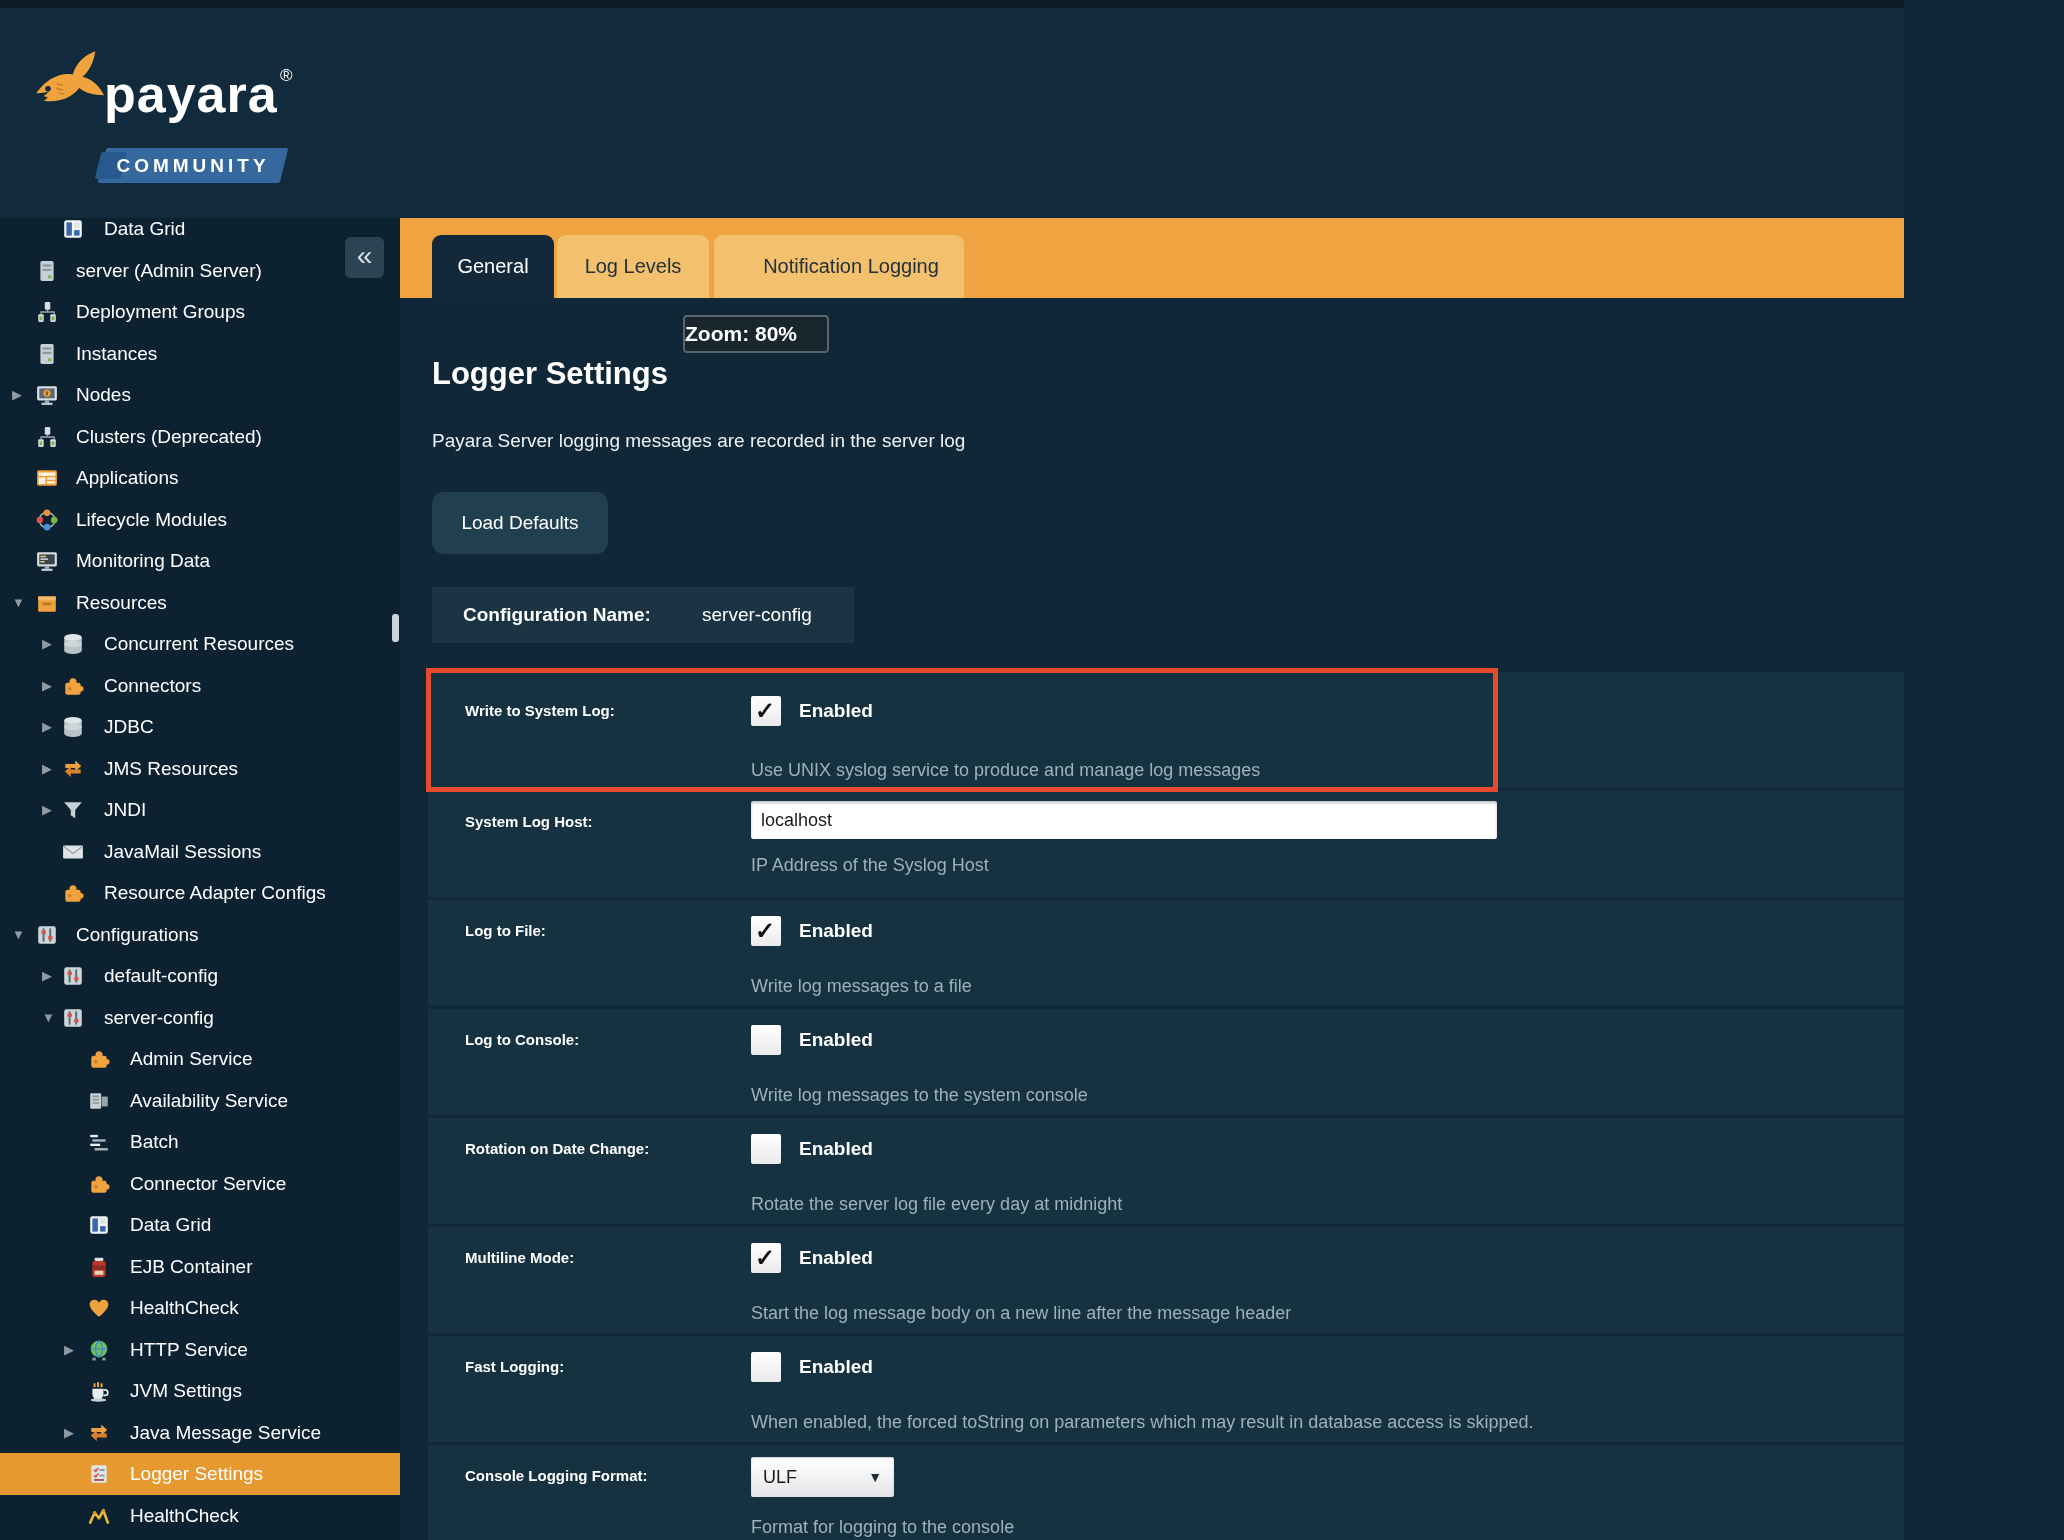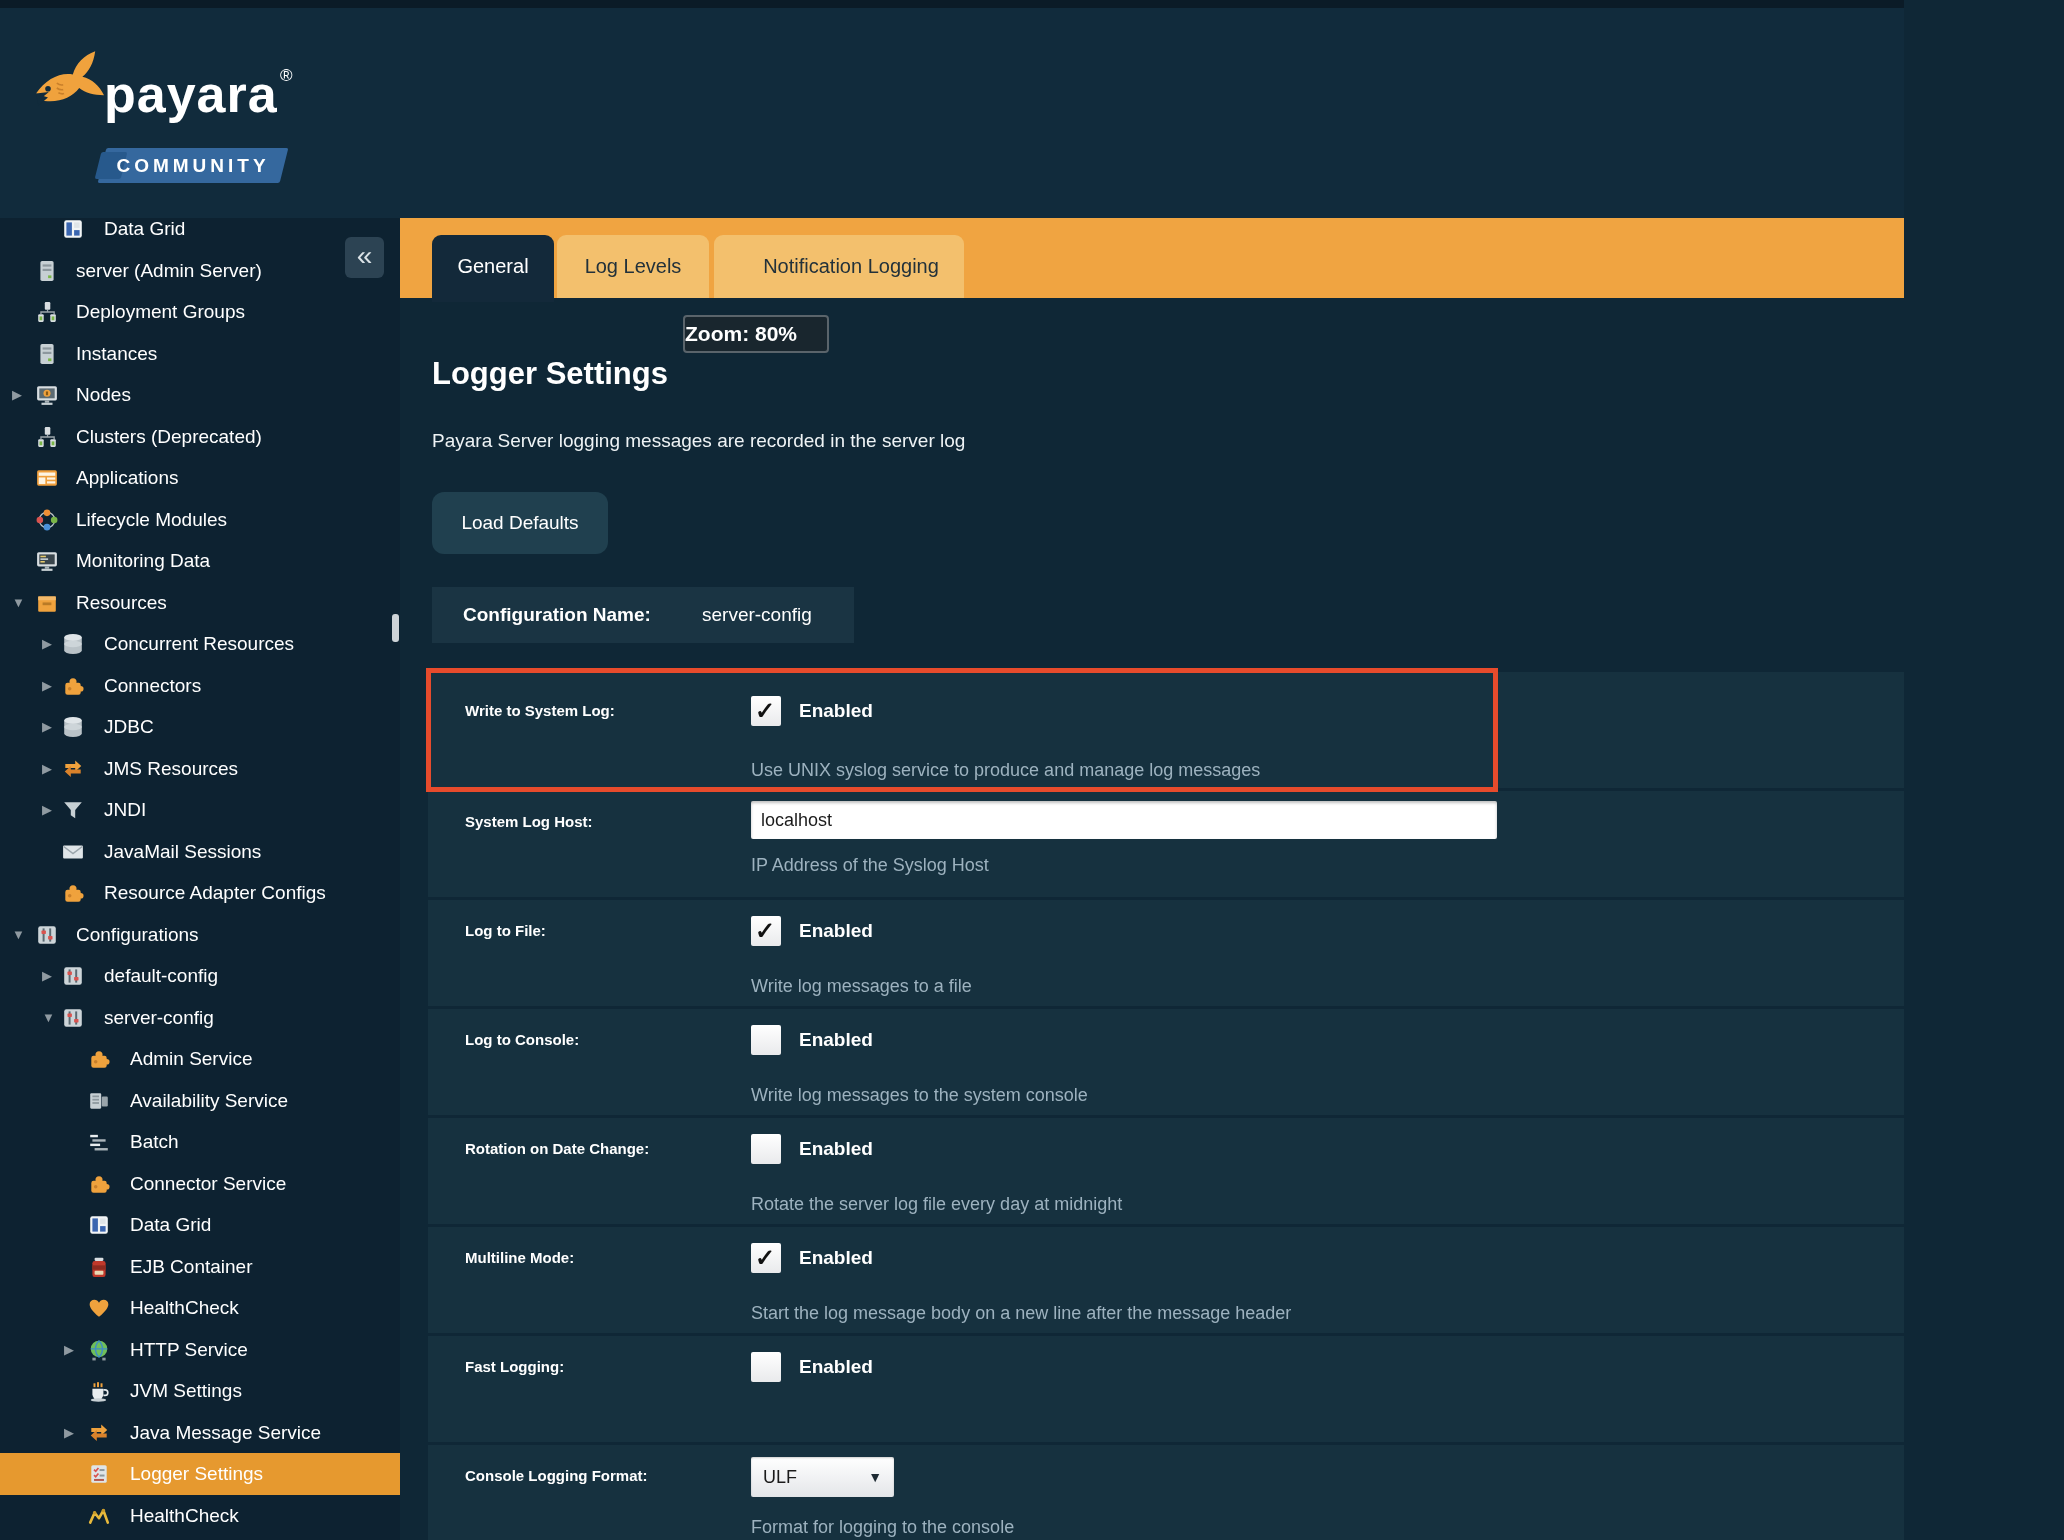--- a/index.html
+++ b/index.html
@@ -490,20 +490,21 @@
           <div class="f-help">Rotate the server log file every day at midnight</div>
         </div>
         <div class="field-row t-checkbox" style="top: 929px;">
           <div class="f-label">Multiline Mode:</div>
           <div class="f-ctl"><div class="cb checked"><span class="check">✓</span></div><span class="en">Enabled</span></div>
           <div class="f-help">Start the log message body on a new line after the message header</div>
         </div>
         <div class="field-row t-checkbox" style="top: 1038px;">
           <div class="f-label">Fast Logging:</div>
           <div class="f-ctl"><div class="cb"></div><span class="en">Enabled</span></div>
+          <div class="f-help">When enabled, the forced toString on parameters which may result in database access is skipped.</div>
         </div>
         <div class="field-row t-select" style="top: 1147px;">
           <div class="f-label">Console Logging Format:</div>
           <div class="f-ctl">
             <div class="sel">
               <span class="sel-val">ULF</span>
               <span class="caret">▼</span>
             </div>
           </div>
           <div class="f-help">Format for logging to the console</div>

